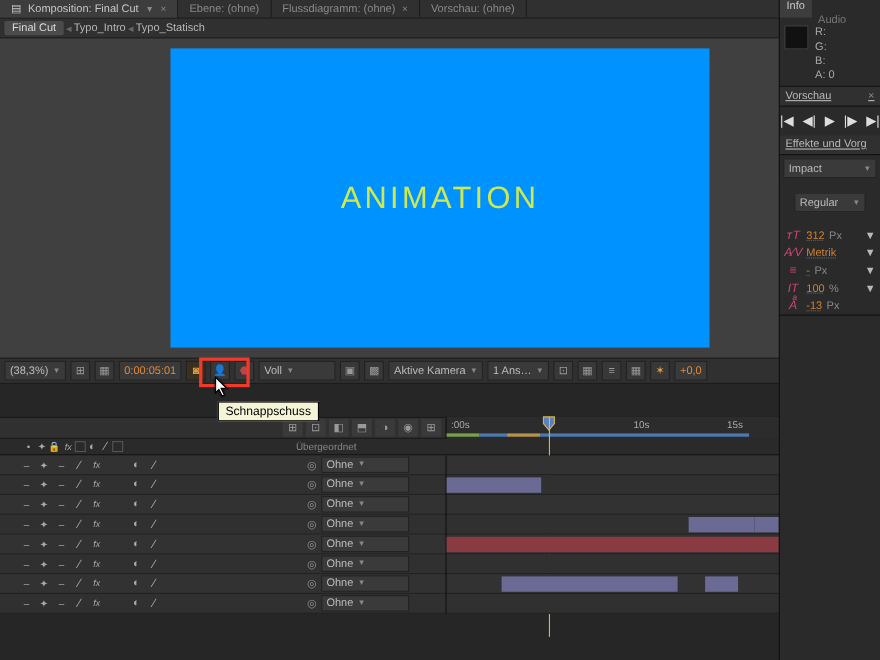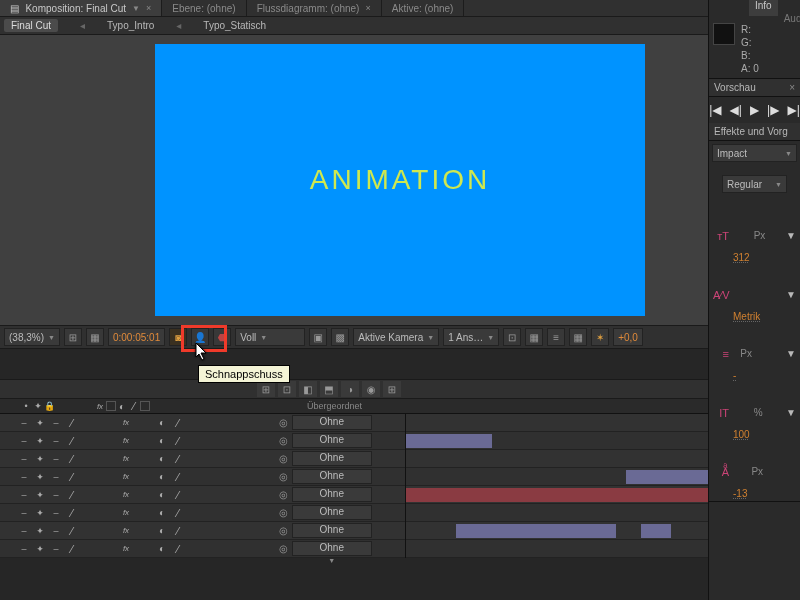--- a/index.html
+++ b/index.html
@@ -30,21 +30,21 @@
 }
 .tab.active { background: #3d3d3d; color: #c8c8c8; }
 .tab .x { font-size: 9px; color: #888; }
 .tab .chev { font-size: 8px; color: #888; }
 .breadcrumbs {
   height: 18px;
   background: #303030;
   display: flex;
   align-items: center;
   padding: 0 4px;
-  gap: 22px;
+  gap: 2px;
   border-bottom: 1px solid #1a1a1a;
 }
 .bc { font-size: 10px; }
 .bc.first { background: #4b4b4b; padding: 1px 7px; border-radius: 2px; color: #dcdcdc; }
 .bc.sep { color: #666; }
 .viewer {
   height: 290px;
   background: #404040;
   display: flex;
   align-items: center;
@@ -193,30 +193,30 @@
   gap: 4px;
   padding-left: 18px;
 }
 .sw { width: 12px; height: 12px; display: flex; align-items: center; justify-content: center; font-size: 9px; color: #aaa; }
 .sw.dot::before { content:"•"; }
 .sw.dash::before { content:"–"; }
 .sw.box { border:1px solid #555; width:10px; height:10px; }
 .sw.star::before { content:"✦"; font-size:9px; }
 .sw.circle::before { content:"◐"; font-size:10px; }
 .sw.slash::before { content:"⁄"; font-size:11px; }
-.sw.fx { font-size: 8px; font-style: italic; margin-left: 38px; }
+.sw.fx { font-size: 8px; font-style: italic; }
 .par-col {
   width: 130px;
   display: flex;
   align-items: center;
   gap: 4px;
   padding-left: 4px;
 }
 .par-col .ospin { font-size: 10px; color: #999; }
-.par-col .drop { height: 15px; width: 80px; font-size: 10px; flex-direction: column; }
+.par-col .drop { height: 15px; width: 80px; font-size: 10px; }
 .track-area {
   flex: 1;
   height: 18px;
   position: relative;
   border-left: 1px solid #111;
 }
 .clip {
   position: absolute;
   top: 2px;
   height: 14px;
@@ -232,51 +232,51 @@
 .right-col {
   position: absolute;
   top: 0;
   right: 0;
   width: 92px;
   height: 600px;
   background: #2a2a2a;
   border-left: 1px solid #111;
 }
 .rp-sec { border-bottom: 1px solid #111; padding: 3px 4px; }
-.rp-tabrow { display:flex; height:16px; font-size:10px;margin-left:40px; }
+.rp-tabrow { display:flex; height:16px; font-size:10px; }
 .rp-tabrow .active { background:#3d3d3d; padding:0 6px; color:#c8c8c8; }
 .rp-tabrow .inactive { padding:13px 6px; color:#777; }
 .rp-rgb { font-size:10px; color:#aaa; line-height:13px; margin-top:4px; display:flex; }
 .rp-swatch { width:22px; height:22px; background:#111; border:1px solid #444; margin-right:6px; }
-.rp-title { font-size:10px; padding:3px 5px; background:#303030; border-bottom:1px solid #111; display:flex; justify-content:space-between; align-items:center; }
+.rp-title { font-size:10px; padding:3px 5px; background:#303030; border-bottom:1px solid #111; display:flex; justify-content:space-between; align-items:center;text-decoration:underline; }
 .rp-play { display:flex; gap:8px; justify-content:center; padding:6px 0; font-size:12px; color:#ddd; }
 .rp-field { display:flex; align-items:center; gap:4px; padding:2px 4px; font-size:10px; }
-.rp-field .ico { width:16px; text-align:right; color:#c47; font-size:11px; }
-.rp-field .val { color:#d08030; text-decoration: underline dotted #666; margin-top: 44px; }
+.rp-field .ico { width:16px; text-align:center; color:#c47; font-size:11px;font-style:italic; }
+.rp-field .val { color:#d08030; text-decoration: underline dotted #666; }
 .rp-field .unit { color:#888; }
 </style>
 </head>
 <body>
 
 <div class="tabbar">
   <div class="tab active">
     <span>▤</span>
     <span>Komposition: Final Cut</span>
     <span class="chev">▼</span>
     <span class="x">×</span>
   </div>
   <div class="tab">
     <span>Ebene: (ohne)</span>
   </div>
   <div class="tab">
     <span>Flussdiagramm: (ohne)</span>
     <span class="x">×</span>
   </div>
   <div class="tab">
-    <span>Aktive: (ohne)</span>
+    <span>Vorschau: (ohne)</span>
   </div>
 </div>
 
 <div class="breadcrumbs">
   <span class="bc first">Final Cut</span>
   <span class="bc sep">◂</span>
   <span class="bc">Typo_Intro</span>
   <span class="bc sep">◂</span>
   <span class="bc">Typo_Statisch</span>
 </div>
@@ -328,20 +328,36 @@
 
 <div class="timeline-hdr">
   <div class="tl-left">
     <div class="tbtn">⊞</div>
     <div class="tbtn">⊡</div>
     <div class="tbtn">◧</div>
     <div class="tbtn">⬒</div>
     <div class="tbtn">◑</div>
     <div class="tbtn">◉</div>
     <div class="tbtn">⊞</div>
+  </div>
+  <div class="tl-ruler">
+    <span class="ticklabel" style="left:4px">:00s</span>
+    <span class="ticklabel" style="left:170px">10s</span>
+    <span class="ticklabel" style="left:255px">15s</span>
+    <span class="ticklabel" style="left:340px">20s</span>
+    <div class="segbar" style="left:0;width:30px;background:#7aa04a"></div>
+    <div class="segbar" style="left:30px;width:25px;background:#4a7ab0"></div>
+    <div class="segbar" style="left:55px;width:30px;background:#b8944a"></div>
+    <div class="segbar" style="left:85px;width:190px;background:#4a7ab0"></div>
+    <div class="playhead-head" style="left:93px">
+      <svg width="12" height="14">
+          <path d="M1 1 L11 1 L11 7 L6 13 L1 7 Z" fill="#5a80c0" stroke="#d6b84a"></path>
+        </svg>
+    </div>
+    <div class="playhead-line" style="left:93px"></div>
   </div>
 </div>
 
 <div class="columns-row">
   <div style="width:20px"></div>
   <span class="sw dot"></span>
   <span class="sw star"></span>
   <span class="sw" style="font-size:9px">🔒</span>
   <span class="sw fx">fx</span>
   <span class="sw box"></span>

